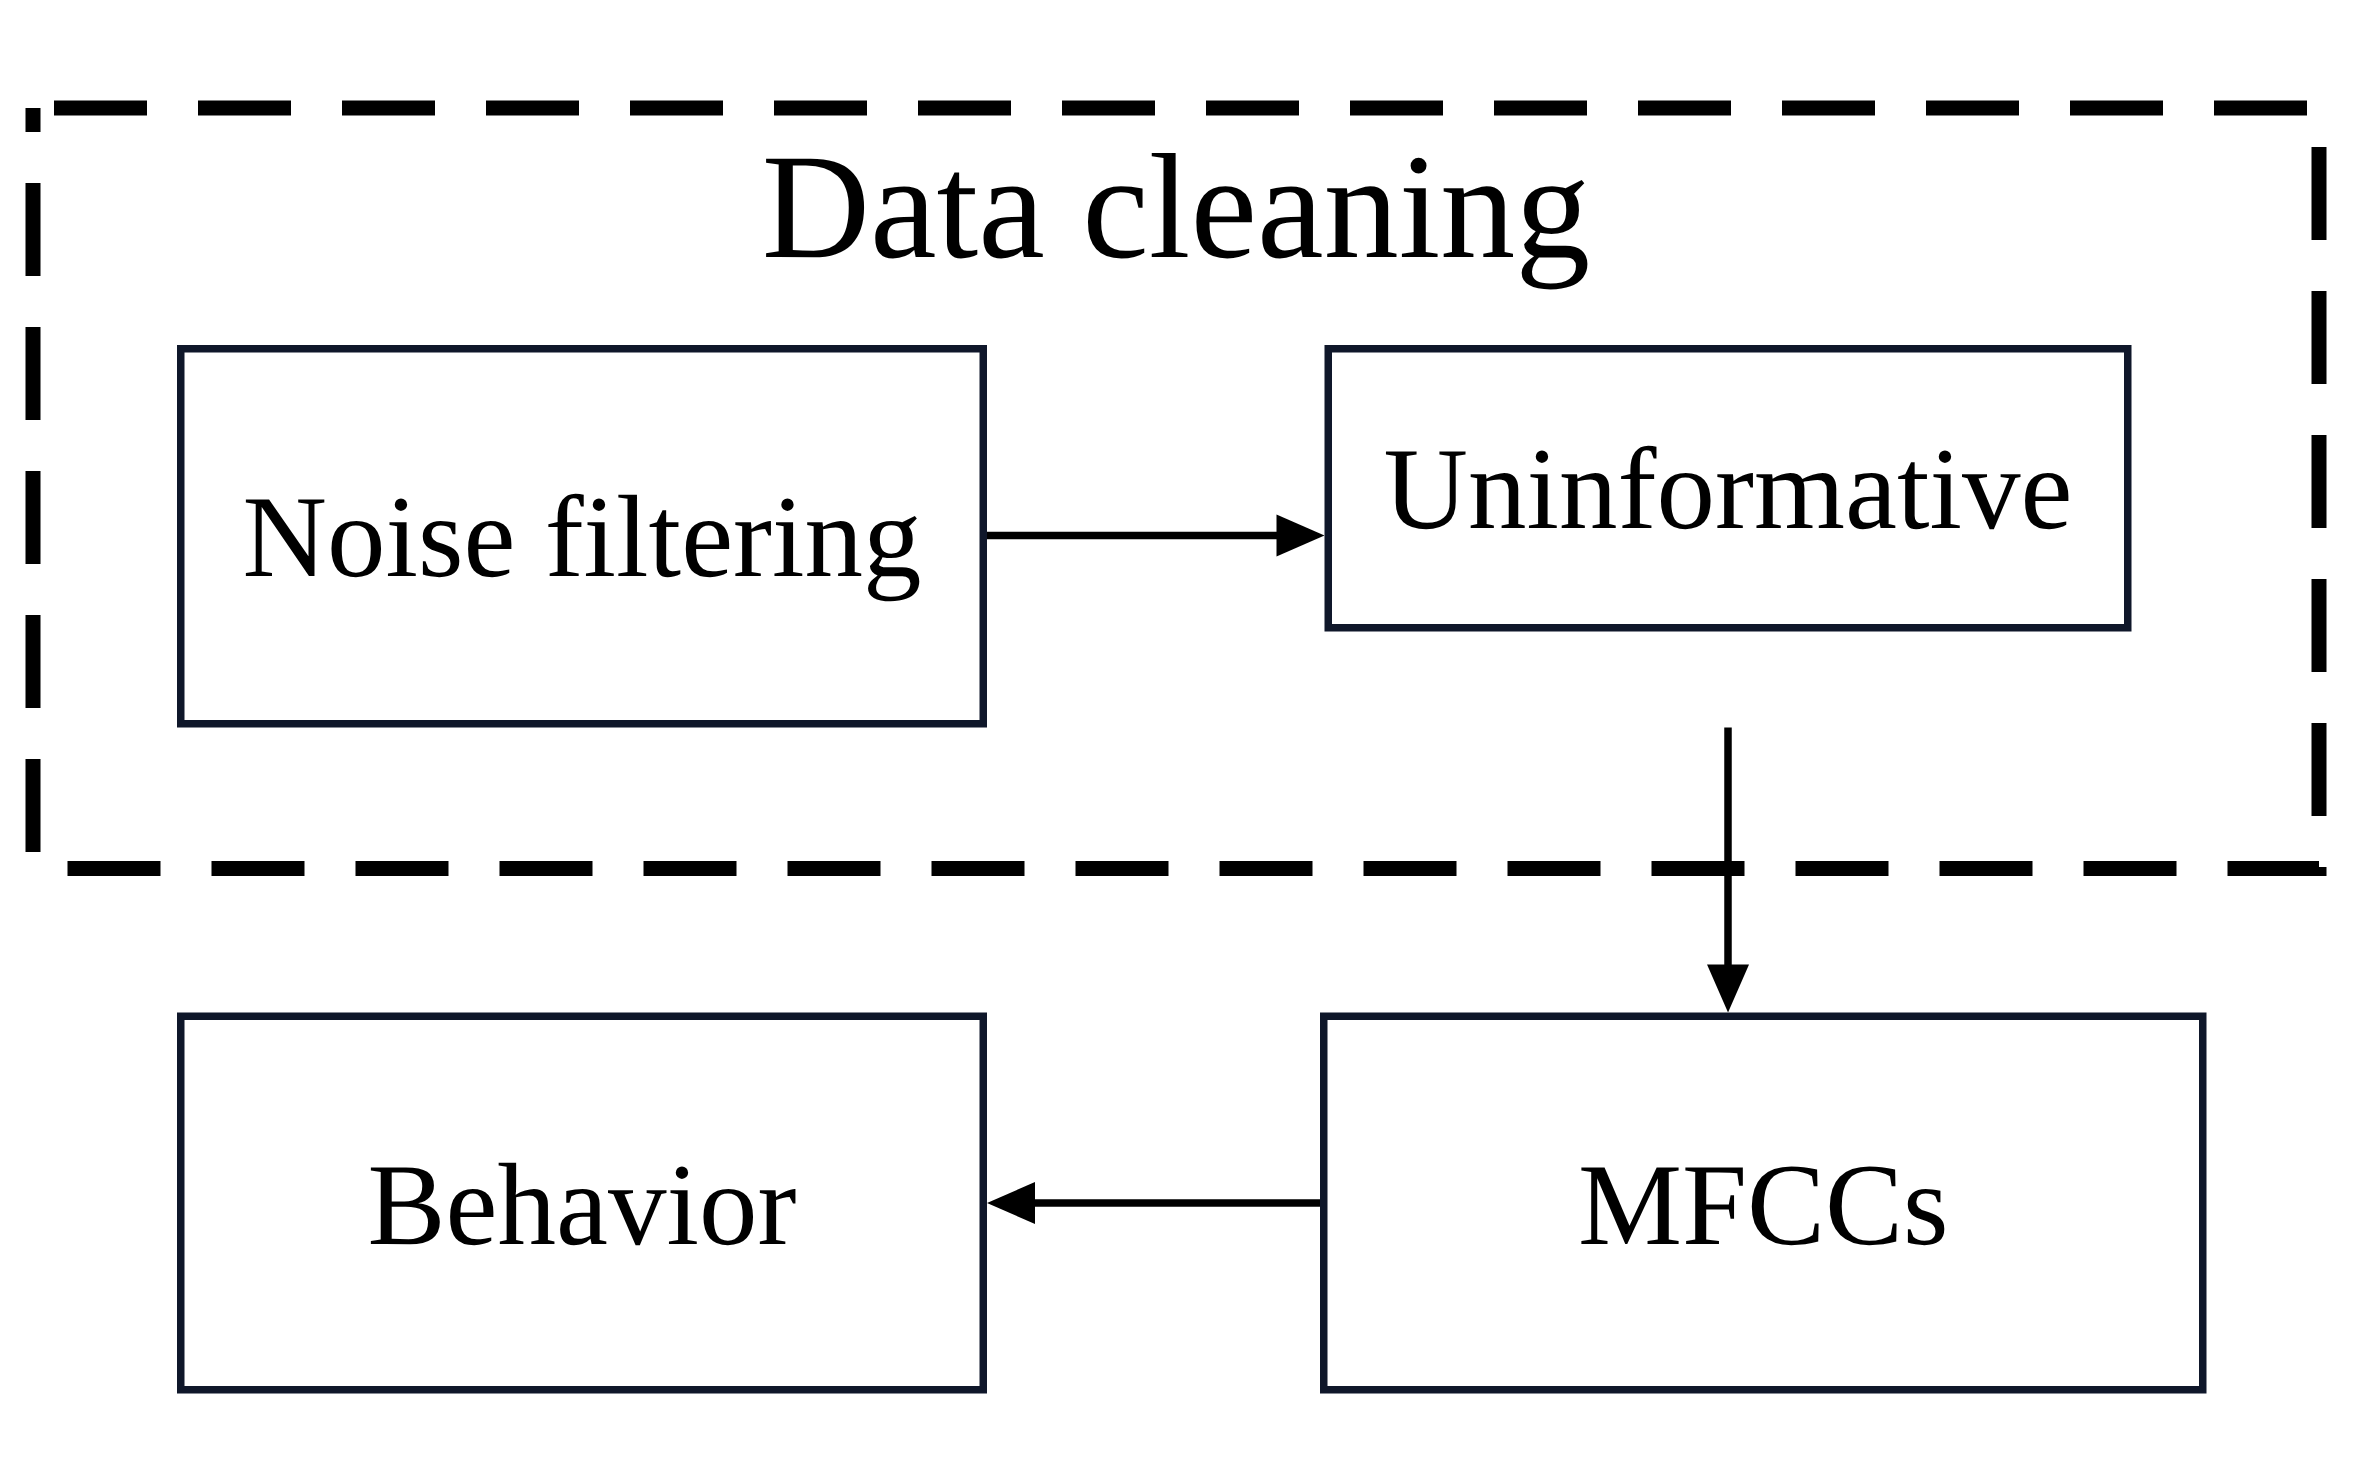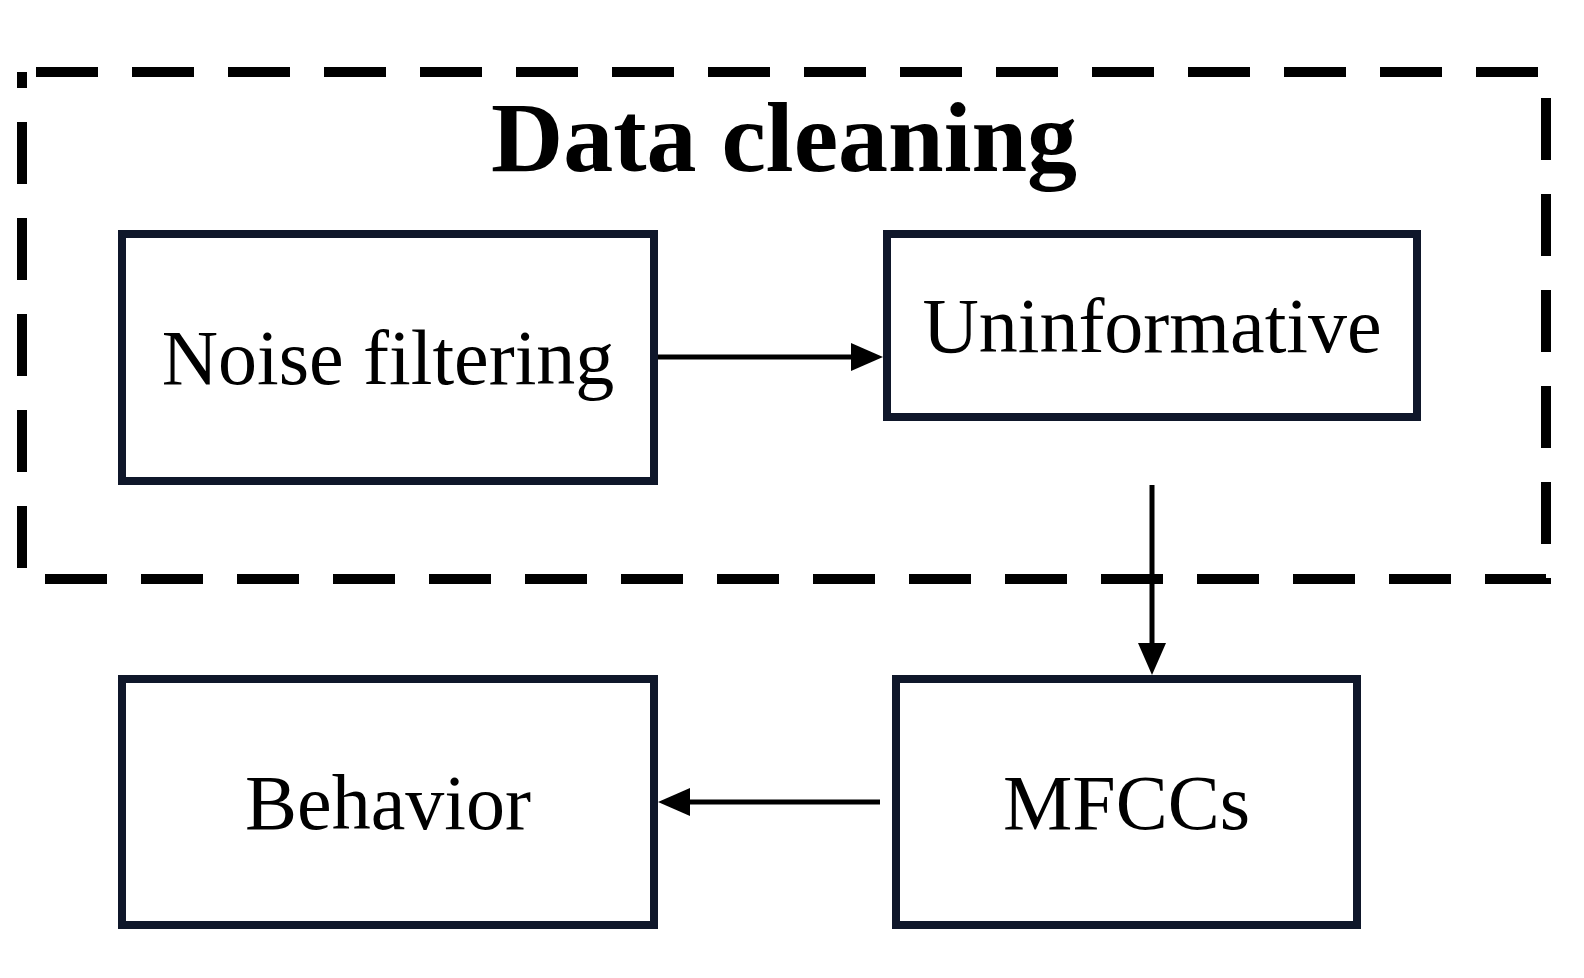--- a/index.html
+++ b/index.html
@@ -22,47 +22,47 @@
     width: 1584px;
     height: 978px;
   }
   .group-title {
     position: absolute;
     left: 22px;
     top: 88px;
     width: 1524px;
     text-align: center;
     font-family: "Liberation Serif", serif;
-    font-weight: bold;
+    font-weight: normal;
     font-size: 100px;
     line-height: 100px;
     color: #000000;
     letter-spacing: 0px;
     white-space: nowrap;
   }
   .node {
     position: absolute;
     box-sizing: border-box;
     background: #ffffff;
-    border: 8px solid #0f172a;
+    border: 5px solid #0f172a;
     display: flex;
     flex-direction: column;
     align-items: center;
     justify-content: center;
     text-align: center;
     color: #000000;
     font-family: "Liberation Serif", serif;
     font-size: 78px;
     line-height: 87px;
     white-space: nowrap;
   }
   .node-noise       { left: 118px; top: 230px; width: 540px; height: 255px; }
   .node-uninform    { left: 883px; top: 230px; width: 538px; height: 191px; }
   .node-behavior    { left: 118px; top: 675px; width: 540px; height: 254px; text-align: right; }
-  .node-mfccs       { left: 880px; top: 675px; width: 469px; height: 254px; margin-left: 12px; }
+  .node-mfccs       { left: 880px; top: 675px; width: 591px; height: 254px; }
 </style>
 </head>
 <body>
 
 <div class="stage">
 
   <svg class="connector-layer" viewBox="0 0 1584 978" xmlns="http://www.w3.org/2000/svg">
 
     <rect x="22" y="72" width="1524" height="507" fill="none" stroke="#000000" stroke-width="10" stroke-dasharray="62 34" stroke-dashoffset="-14"></rect>
 

